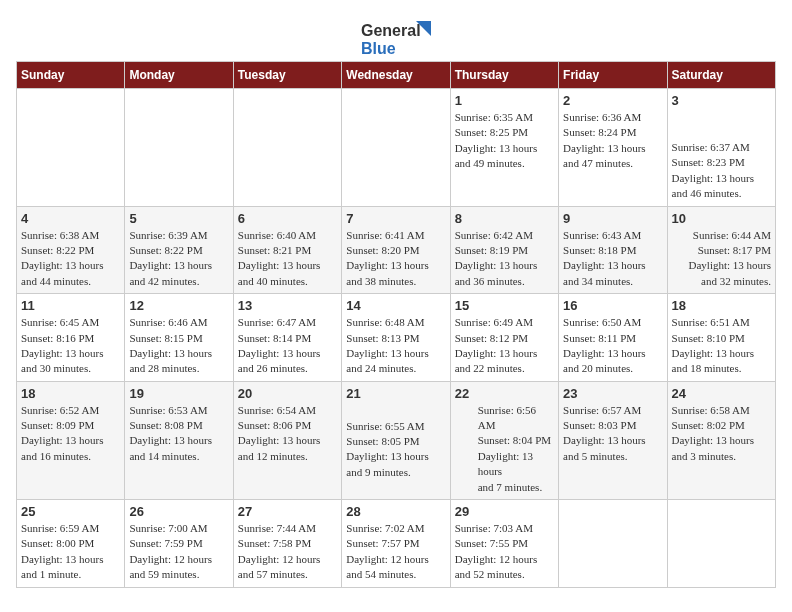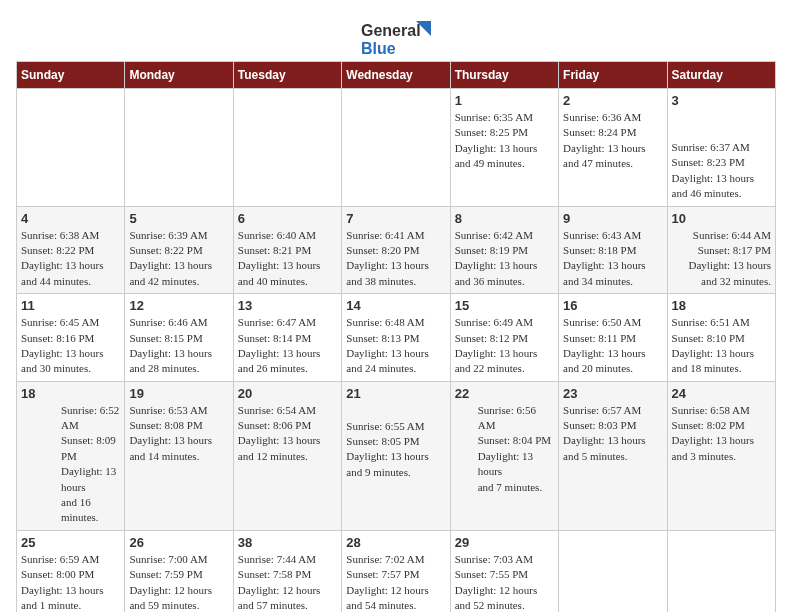--- a/index.html
+++ b/index.html
@@ -232,21 +232,21 @@
           <span class="day-num">18</span>
           <div class="day-info" style="white-space: pre-line;">Sunrise: 6:51 AM
 Sunset: 8:10 PM
 Daylight: 13 hours
 and 18 minutes.</div>
         </td>
       </tr>
       <tr>
         <td>
           <span class="day-num">18</span>
-          <div class="day-info" style="white-space: pre-line; margin-left: 40px;">Sunrise: 6:52 AM
+          <div class="day-info" style="white-space: pre-line;">Sunrise: 6:52 AM
 Sunset: 8:09 PM
 Daylight: 13 hours
 and 16 minutes.</div>
         </td>
         <td>
           <span class="day-num">19</span>
           <div class="day-info" style="white-space: pre-line;">Sunrise: 6:53 AM
 Sunset: 8:08 PM
 Daylight: 13 hours
 and 14 minutes.</div>
@@ -296,21 +296,21 @@
 and 1 minute.</div>
         </td>
         <td>
           <span class="day-num">26</span>
           <div class="day-info" style="white-space: pre-line;">Sunrise: 7:00 AM
 Sunset: 7:59 PM
 Daylight: 12 hours
 and 59 minutes.</div>
         </td>
         <td>
-          <span class="day-num">38</span>
+          <span class="day-num">27</span>
           <div class="day-info" style="white-space: pre-line;">Sunrise: 7:44 AM
 Sunset: 7:58 PM
 Daylight: 12 hours
 and 57 minutes.</div>
         </td>
         <td>
           <span class="day-num">28</span>
           <div class="day-info" style="white-space: pre-line;">Sunrise: 7:02 AM
 Sunset: 7:57 PM
 Daylight: 12 hours

